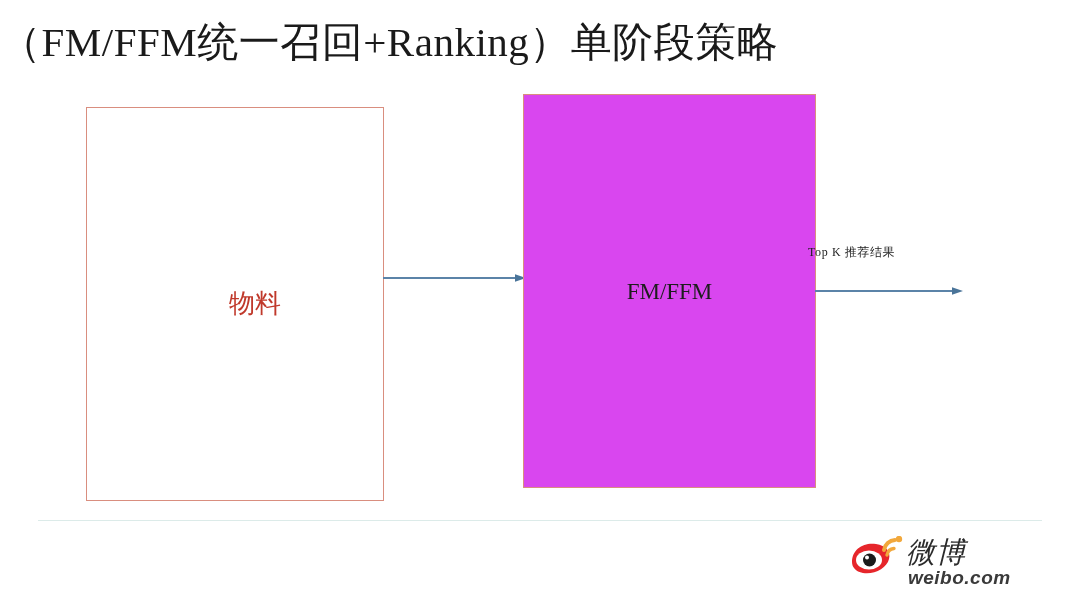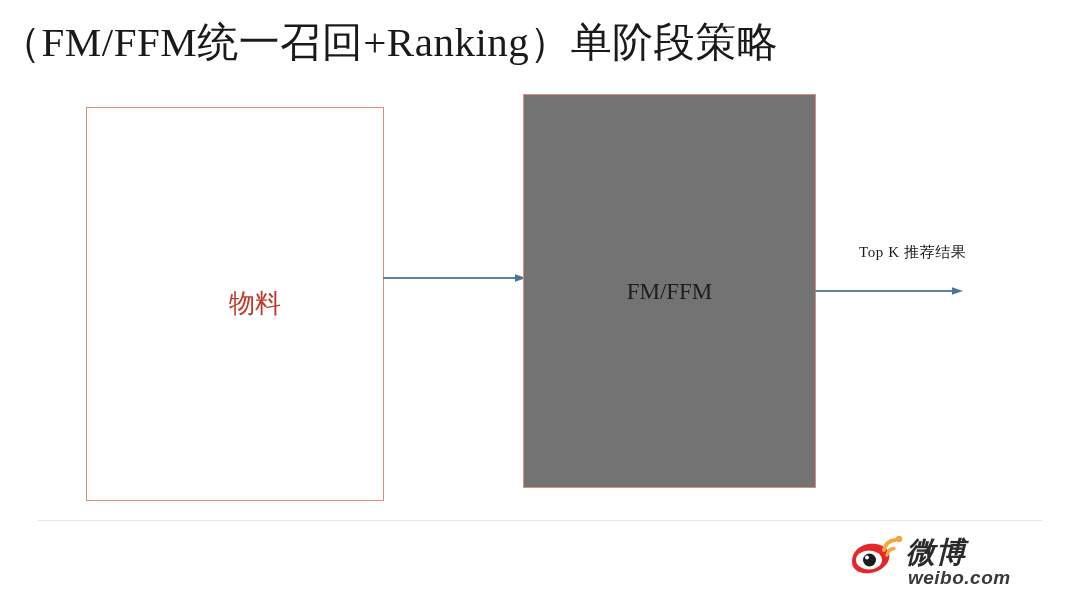--- a/index.html
+++ b/index.html
@@ -48,21 +48,21 @@
     width: 298px;
     height: 394px;
     background: #ffffff;
     padding-left: 40px;
   }
   #box-model {
     left: 523px;
     top: 94px;
     width: 293px;
     height: 394px;
-    background: #737373;
+    background: #d946ef;
   }
 
   .box-label-red {
     font-family: "Liberation Serif", "DejaVu Serif", serif;
     font-size: 26px;
     line-height: 34px;
     color: #c0392b;
     font-weight: 400;
   }
   .box-label-dark {
@@ -88,24 +88,24 @@
   #arrow-model-to-output {
     left: 815px;
     top: 285px;
     width: 148px;
   }
   .arrow svg { display: block; overflow: visible; }
 
   
   #label-topk {
     position: absolute;
-    left: 859px;
+    left: 808px;
     top: 240px;
     font-family: "Liberation Serif", "DejaVu Serif", serif;
-    font-size: 15px;
+    font-size: 12px;
     line-height: 24px;
     color: #1d1d1d;
     white-space: nowrap;
     letter-spacing: 0.6px;
   }
 
   
   #footer-rule {
     position: absolute;
     left: 38px;
@@ -125,21 +125,21 @@
   }
   #weibo-logo svg { display: block; }
   #weibo-wordmark {
     position: absolute;
     left: 906px;
     top: 536px;
     font-family: "Liberation Serif", "DejaVu Serif", serif;
     font-size: 29px;
     line-height: 32px;
     color: #2b2b2b;
-    font-weight: 700;
+    font-weight: 400;
     font-style: italic;
     letter-spacing: 1px;
   }
   #weibo-domain {
     position: absolute;
     left: 908px;
     top: 570px;
     font-family: "Liberation Sans", "DejaVu Sans", sans-serif;
     font-size: 19px;
     line-height: 15px;

